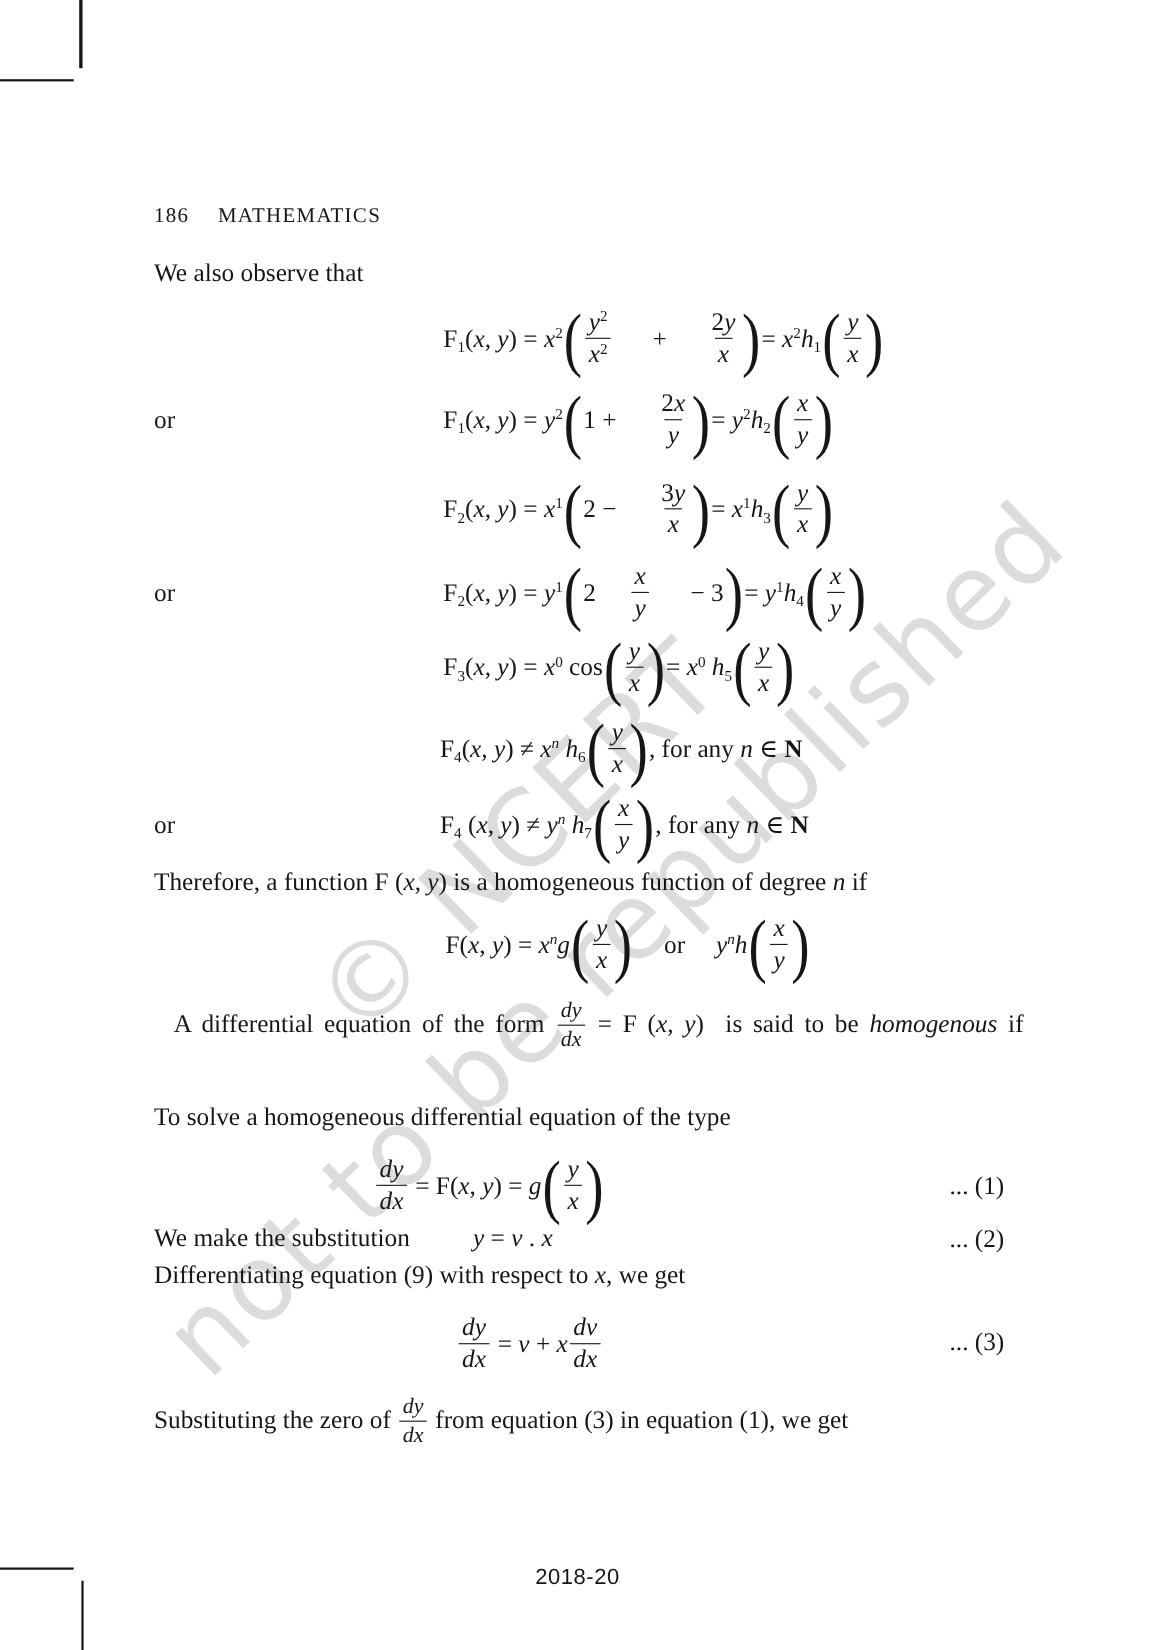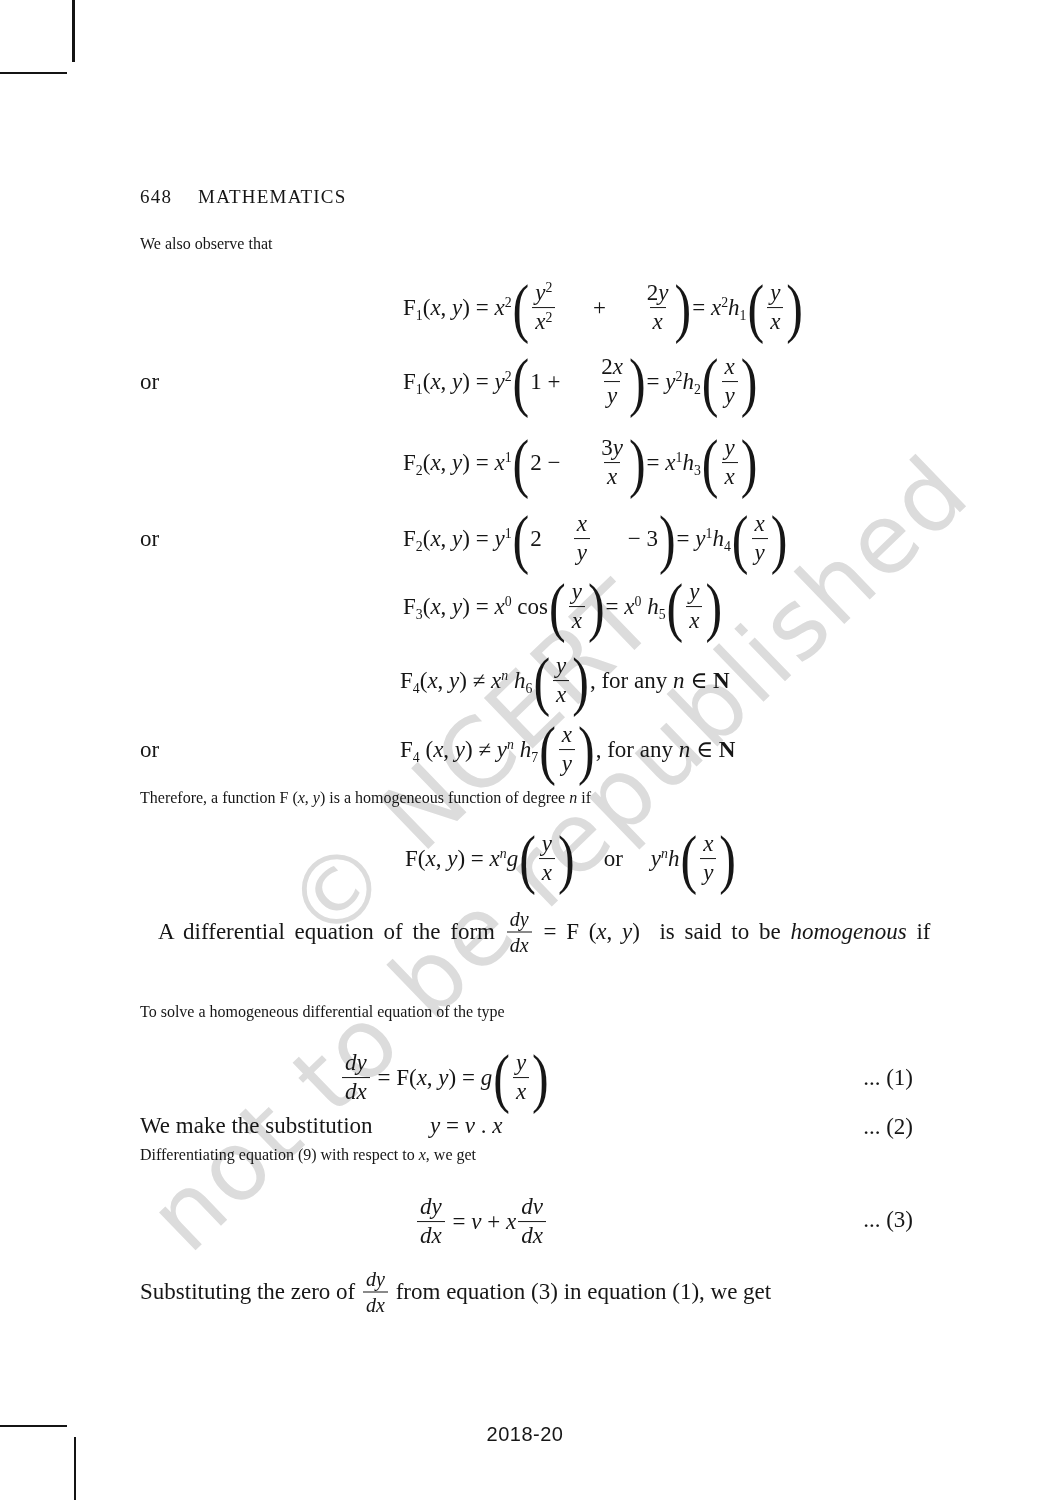--- a/index.html
+++ b/index.html
@@ -14,21 +14,21 @@
              letter-spacing:3px;white-space:nowrap;}
   .watermark .wline{display:block;}
   
   .cropmark{position:absolute;background:#141414;}
   
   .header{position:absolute;top:186px;left:140px;font-size:19px;letter-spacing:1.2px;white-space:pre;}
   .header .rh{margin-left:26px;}
   .footer{position:absolute;top:1423px;left:0;right:0;text-align:center;font-size:20px;
           font-family:"Liberation Sans","DejaVu Sans",sans-serif;letter-spacing:0.5px;}
   
-  .tline{position:absolute;font-size:16px;line-height:1.25;white-space:pre;}
+  .tline{position:absolute;font-size:23px;line-height:1.25;white-space:pre;}
   .pline{position:absolute;display:flex;align-items:center;font-size:23px;
          transform:translateY(-50%);white-space:pre;}
   .pline .fr{font-size:20px;}
   .indent-just{word-spacing:4px;}
   
   .eqrow{position:absolute;display:flex;align-items:center;font-size:23px;
          transform:translateY(-50%);white-space:pre;}
   .orlabel{position:absolute;font-size:23px;transform:translateY(-50%);}
   .eqnum{position:absolute;font-size:23px;transform:translateY(-50%);}
   .run{white-space:pre;line-height:1.15;}
@@ -52,21 +52,21 @@
   <div class="cropmark" style="left:72px;top:0;width:2.5px;height:62px;"></div>
   <div class="cropmark" style="left:0;top:71.5px;width:67px;height:2.5px;"></div>
   <div class="cropmark" style="left:0;top:1424.5px;width:67px;height:2.5px;"></div>
   <div class="cropmark" style="left:73.5px;top:1437px;width:2.5px;height:63px;"></div>
 
   <div class="watermark">
     <span class="wline">© NCERT</span>
     <span class="wline">not to be republished</span>
   </div>
 
-  <div class="header"><span>648</span><span class="rh">MATHEMATICS</span></div>
+  <div class="header"><span>186</span><span class="rh">MATHEMATICS</span></div>
 
   <div class="tline" style="top:234px;left:140px;"><span class="run"><span>We also observe that</span></span></div>
 
   <div class="eqrow" style="top:308px;left:403px;"><span class="run"><span>F</span><span class="sub"><span>1</span></span><span>(</span><i>x</i><span>, </span><i>y</i><span>) = </span><i>x</i><span class="sup"><span>2</span></span></span><span class="pgroup"><span class="bp">(</span><span class="pinner"><span class="fr"><span class="n"><span class="run"><i>y</i><span class="sup"><span>2</span></span></span></span><span class="d"><span class="run"><i>x</i><span class="sup"><span>2</span></span></span></span></span><span class="run"><span> + </span></span><span class="fr"><span class="n"><span class="run"><span>2</span><i>y</i></span></span><span class="d"><span class="run"><i>x</i></span></span></span></span><span class="bp">)</span></span><span class="run"><span>= </span><i>x</i><span class="sup"><span>2</span></span><i>h</i><span class="sub"><span>1</span></span></span><span class="pgroup"><span class="bp">(</span><span class="pinner"><span class="fr"><span class="n"><span class="run"><i>y</i></span></span><span class="d"><span class="run"><i>x</i></span></span></span></span><span class="bp">)</span></span></div>
 
   <div class="orlabel" style="top:382px;left:140px;">or</div>
   <div class="eqrow" style="top:382px;left:403px;"><span class="run"><span>F</span><span class="sub"><span>1</span></span><span>(</span><i>x</i><span>, </span><i>y</i><span>) = </span><i>y</i><span class="sup"><span>2</span></span></span><span class="pgroup"><span class="bp">(</span><span class="pinner"><span class="run"><span>1 + </span></span><span class="fr"><span class="n"><span class="run"><span>2</span><i>x</i></span></span><span class="d"><span class="run"><i>y</i></span></span></span></span><span class="bp">)</span></span><span class="run"><span>= </span><i>y</i><span class="sup"><span>2</span></span><i>h</i><span class="sub"><span>2</span></span></span><span class="pgroup"><span class="bp">(</span><span class="pinner"><span class="fr"><span class="n"><span class="run"><i>x</i></span></span><span class="d"><span class="run"><i>y</i></span></span></span></span><span class="bp">)</span></span></div>
 
   <div class="eqrow" style="top:463px;left:403px;"><span class="run"><span>F</span><span class="sub"><span>2</span></span><span>(</span><i>x</i><span>, </span><i>y</i><span>) = </span><i>x</i><span class="sup"><span>1</span></span></span><span class="pgroup"><span class="bp">(</span><span class="pinner"><span class="run"><span>2 − </span></span><span class="fr"><span class="n"><span class="run"><span>3</span><i>y</i></span></span><span class="d"><span class="run"><i>x</i></span></span></span></span><span class="bp">)</span></span><span class="run"><span>= </span><i>x</i><span class="sup"><span>1</span></span><i>h</i><span class="sub"><span>3</span></span></span><span class="pgroup"><span class="bp">(</span><span class="pinner"><span class="fr"><span class="n"><span class="run"><i>y</i></span></span><span class="d"><span class="run"><i>x</i></span></span></span></span><span class="bp">)</span></span></div>
 

